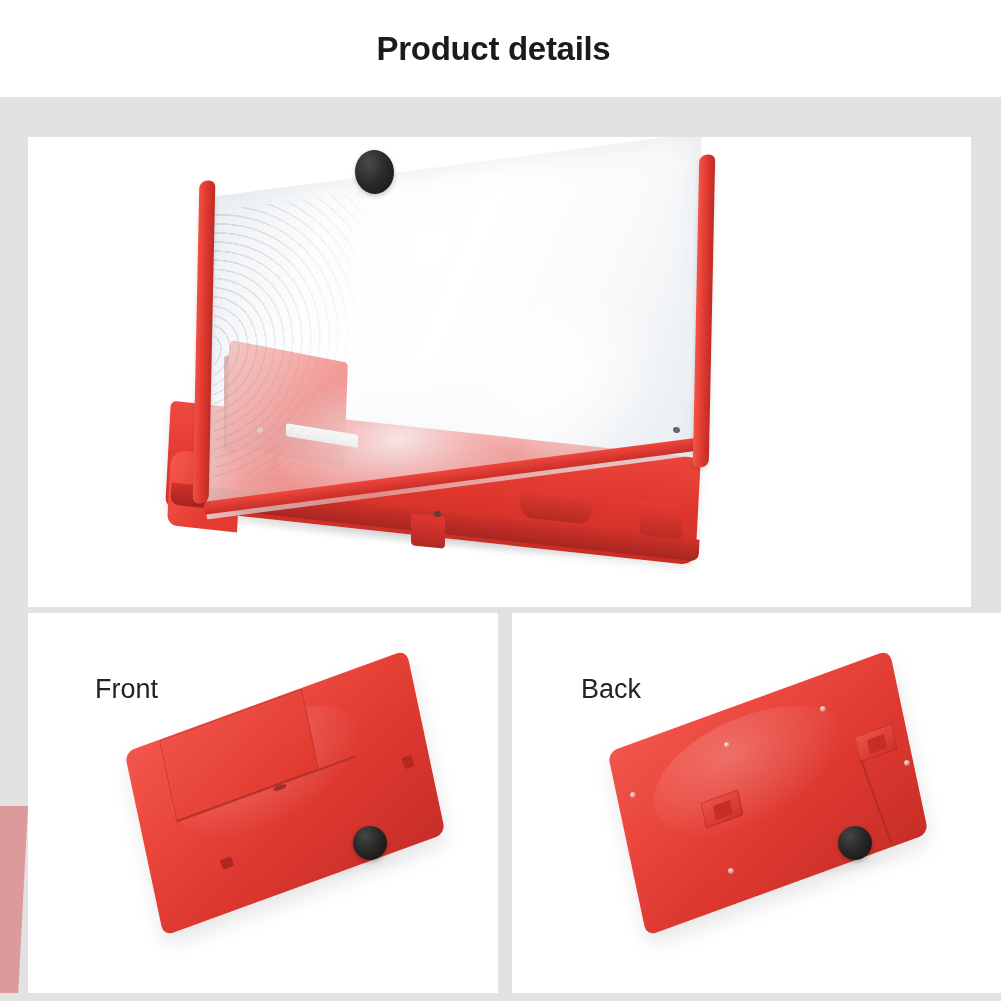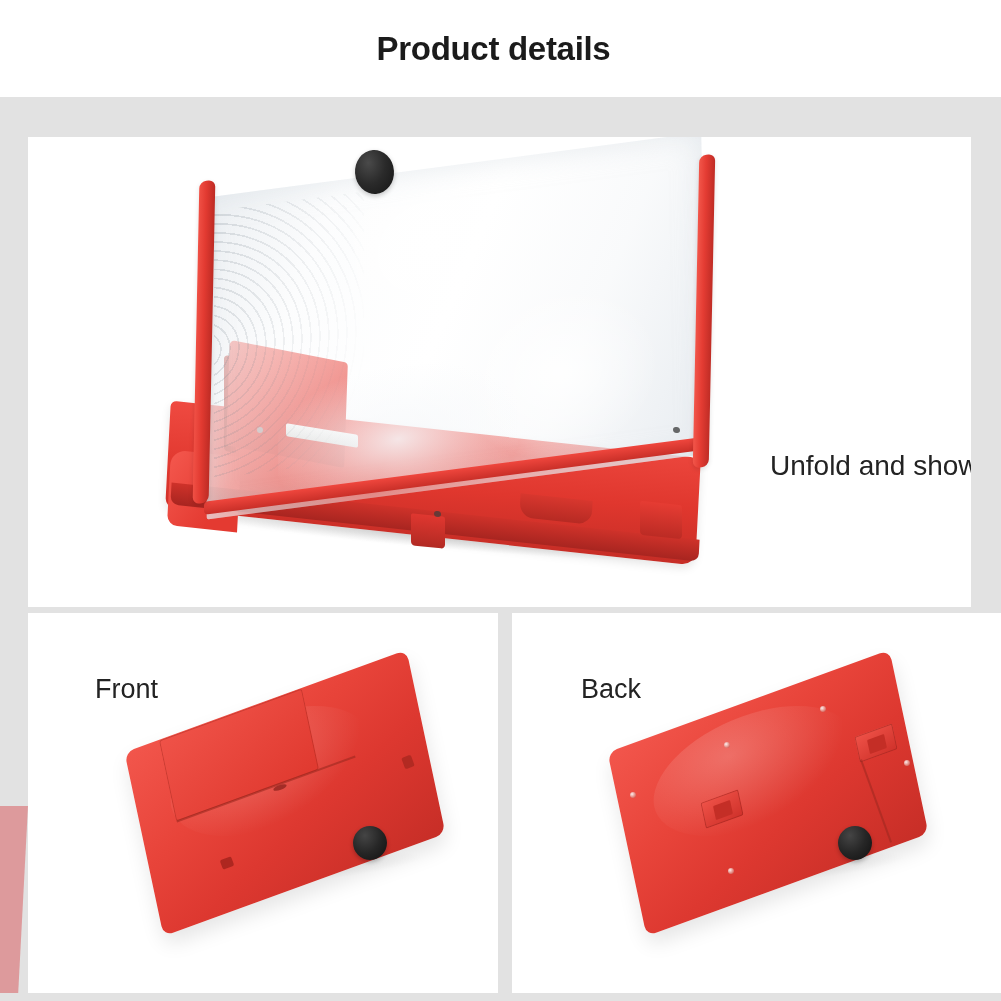--- a/index.html
+++ b/index.html
@@ -460,21 +460,20 @@
     <div class="rail-bottom"></div>
     <div class="rail-left"></div>
     <div class="rail-right"></div>
 
     <div class="hinge-screw"></div>
     <div class="hinge-screw2"></div>
 
     <div class="grip-pad"></div>
   </div>
 
-  <div class="panel-label label-unfold">Unfold and show</div>
 </div>
 
 <div class="panel panel-front">
   <div class="panel-label label-front" style="left:67px; top:61px;">Front</div>
 </div>
 
 <div class="folded front-unit">
   <div class="shadow"></div>
   <div class="slab-edge"></div>
   <div class="slab"></div>

